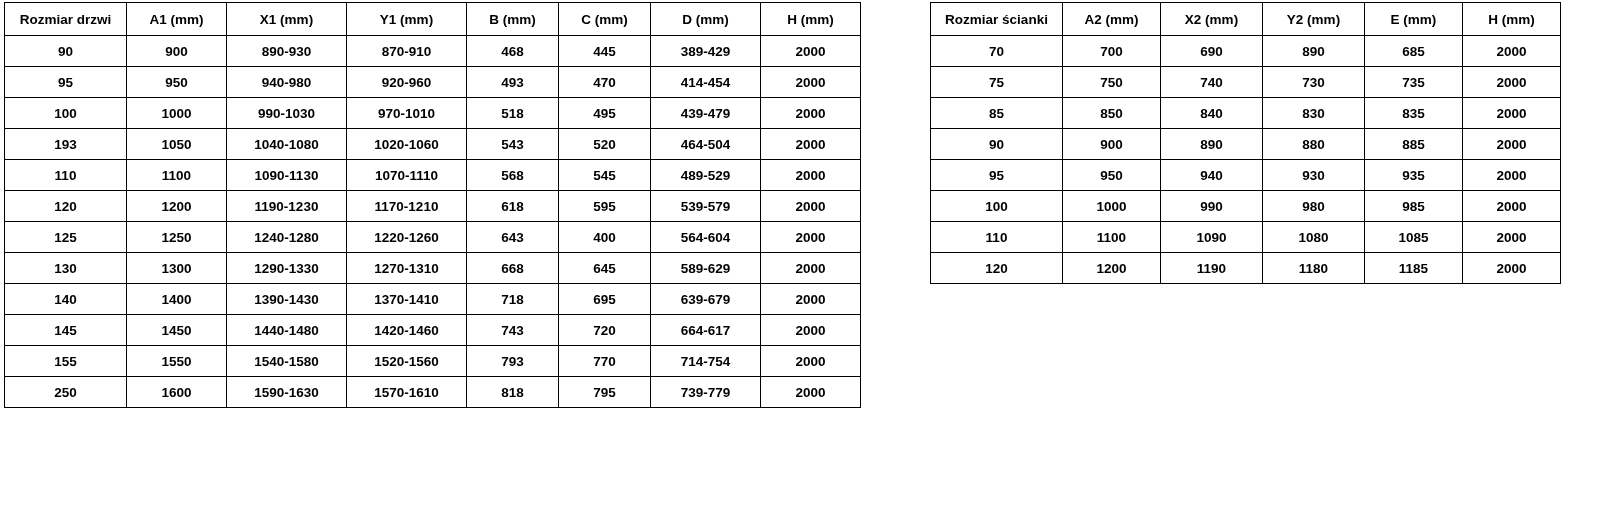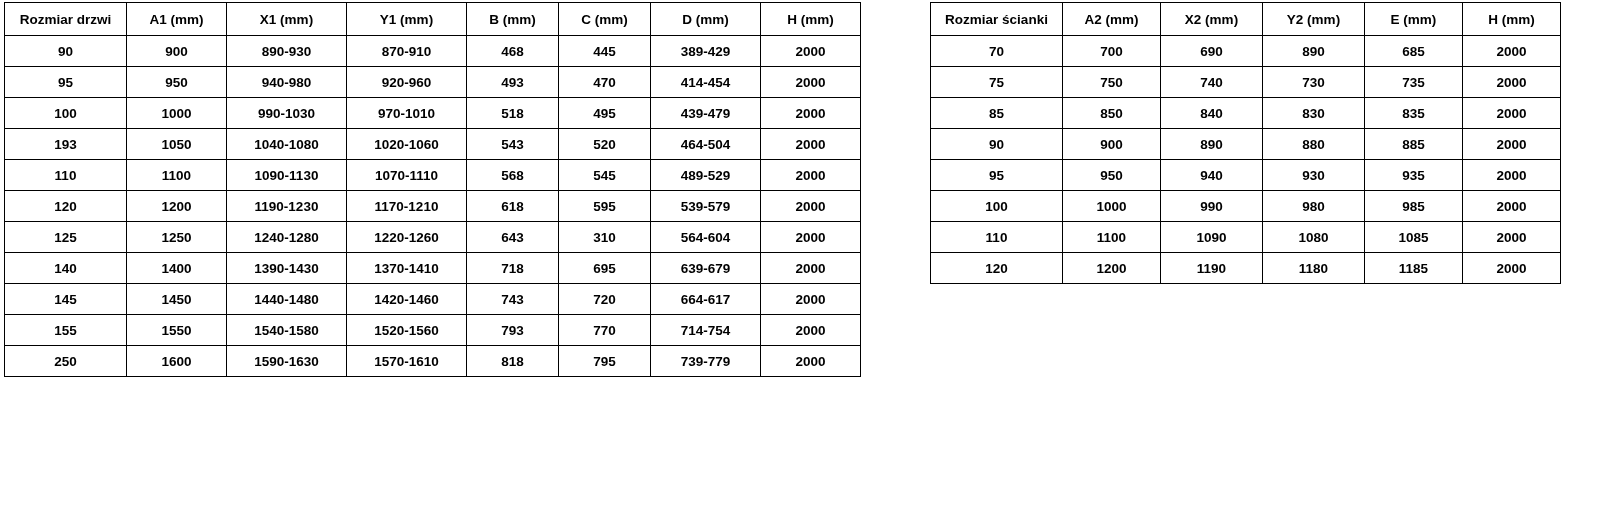--- a/index.html
+++ b/index.html
@@ -155,22 +155,32 @@
           <td>595</td>
           <td>539-579</td>
           <td>2000</td>
         </tr>
         <tr>
           <td>125</td>
           <td>1250</td>
           <td>1240-1280</td>
           <td>1220-1260</td>
           <td>643</td>
-          <td>310</td>
+          <td>400</td>
           <td>564-604</td>
+          <td>2000</td>
+        </tr>
+        <tr>
+          <td>130</td>
+          <td>1300</td>
+          <td>1290-1330</td>
+          <td>1270-1310</td>
+          <td>668</td>
+          <td>645</td>
+          <td>589-629</td>
           <td>2000</td>
         </tr>
         <tr>
           <td>140</td>
           <td>1400</td>
           <td>1390-1430</td>
           <td>1370-1410</td>
           <td>718</td>
           <td>695</td>
           <td>639-679</td>

